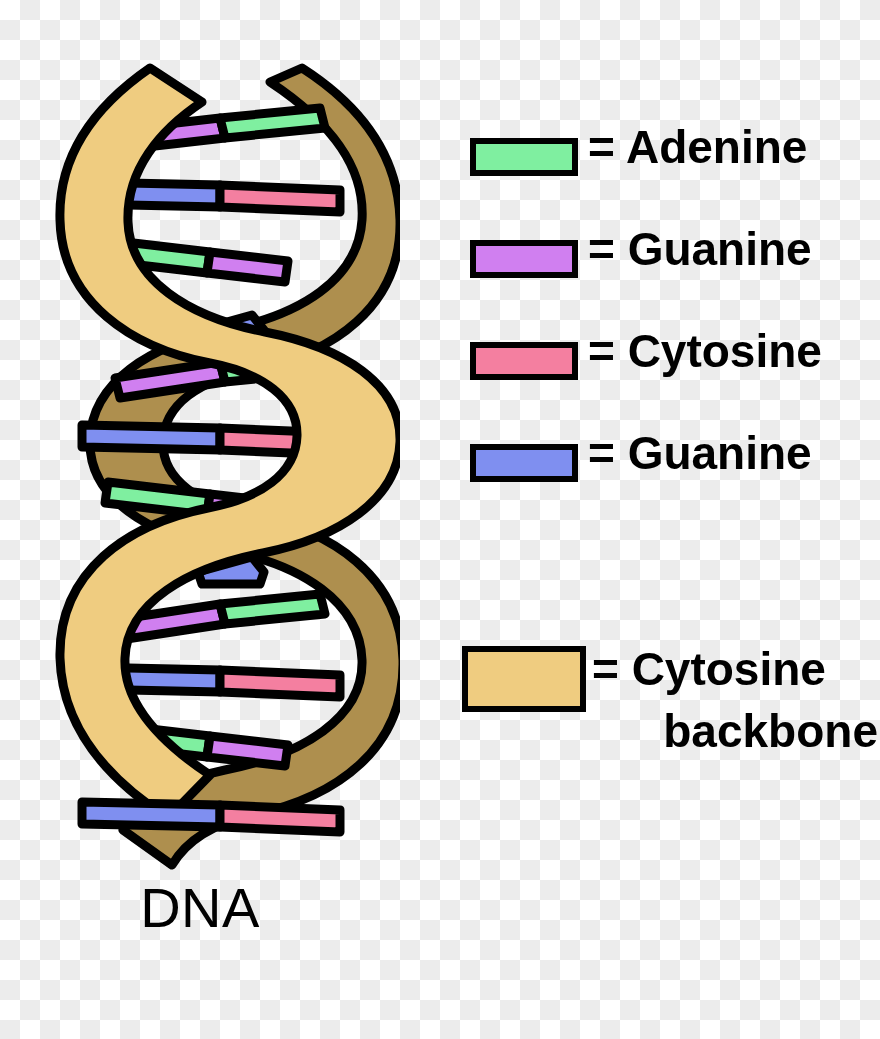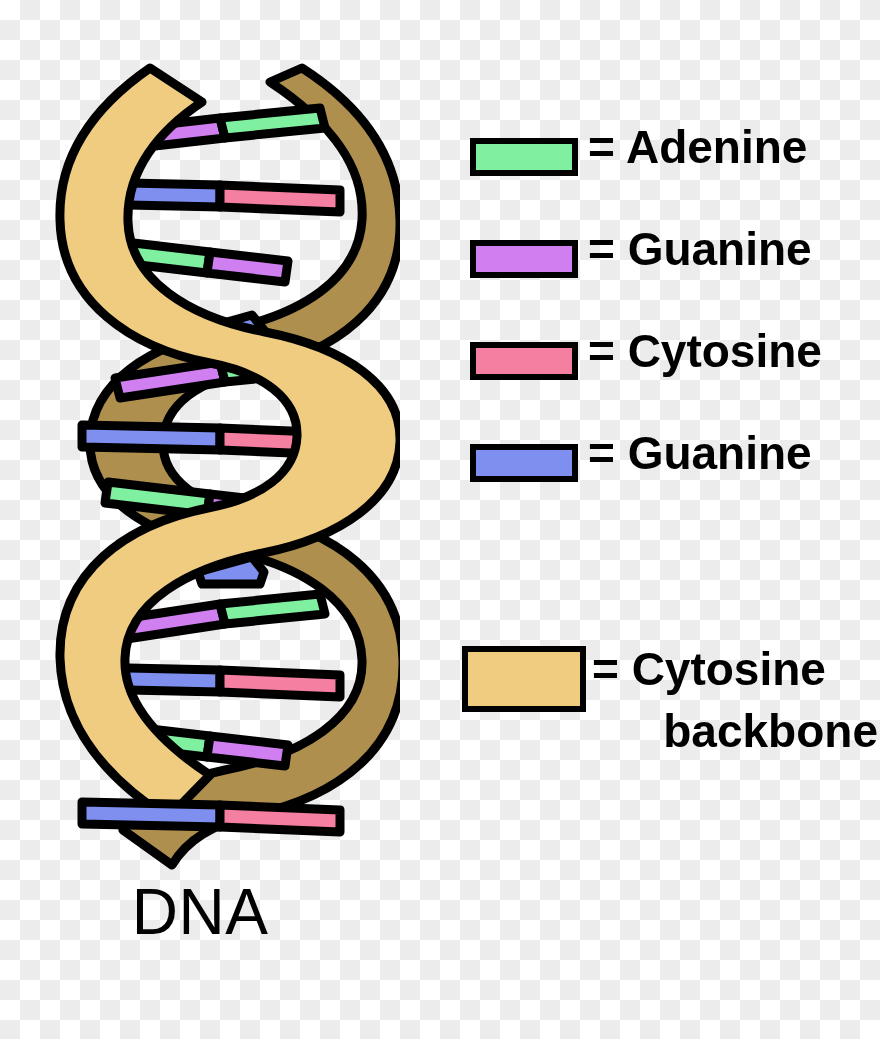--- a/index.html
+++ b/index.html
@@ -39,21 +39,21 @@
     width: 380px;
     height: 850px;
   }
 
   #dna-caption {
     position: absolute;
     left: 0px;
     top: 880px;
     width: 400px;
     text-align: center;
-    font-size: 64px;
+    font-size: 56px;
     line-height: 1;
     color: #000000;
     letter-spacing: 0.5px;
   }
 
   
   #legend {
     position: absolute;
     left: 462px;
     top: 128px;

